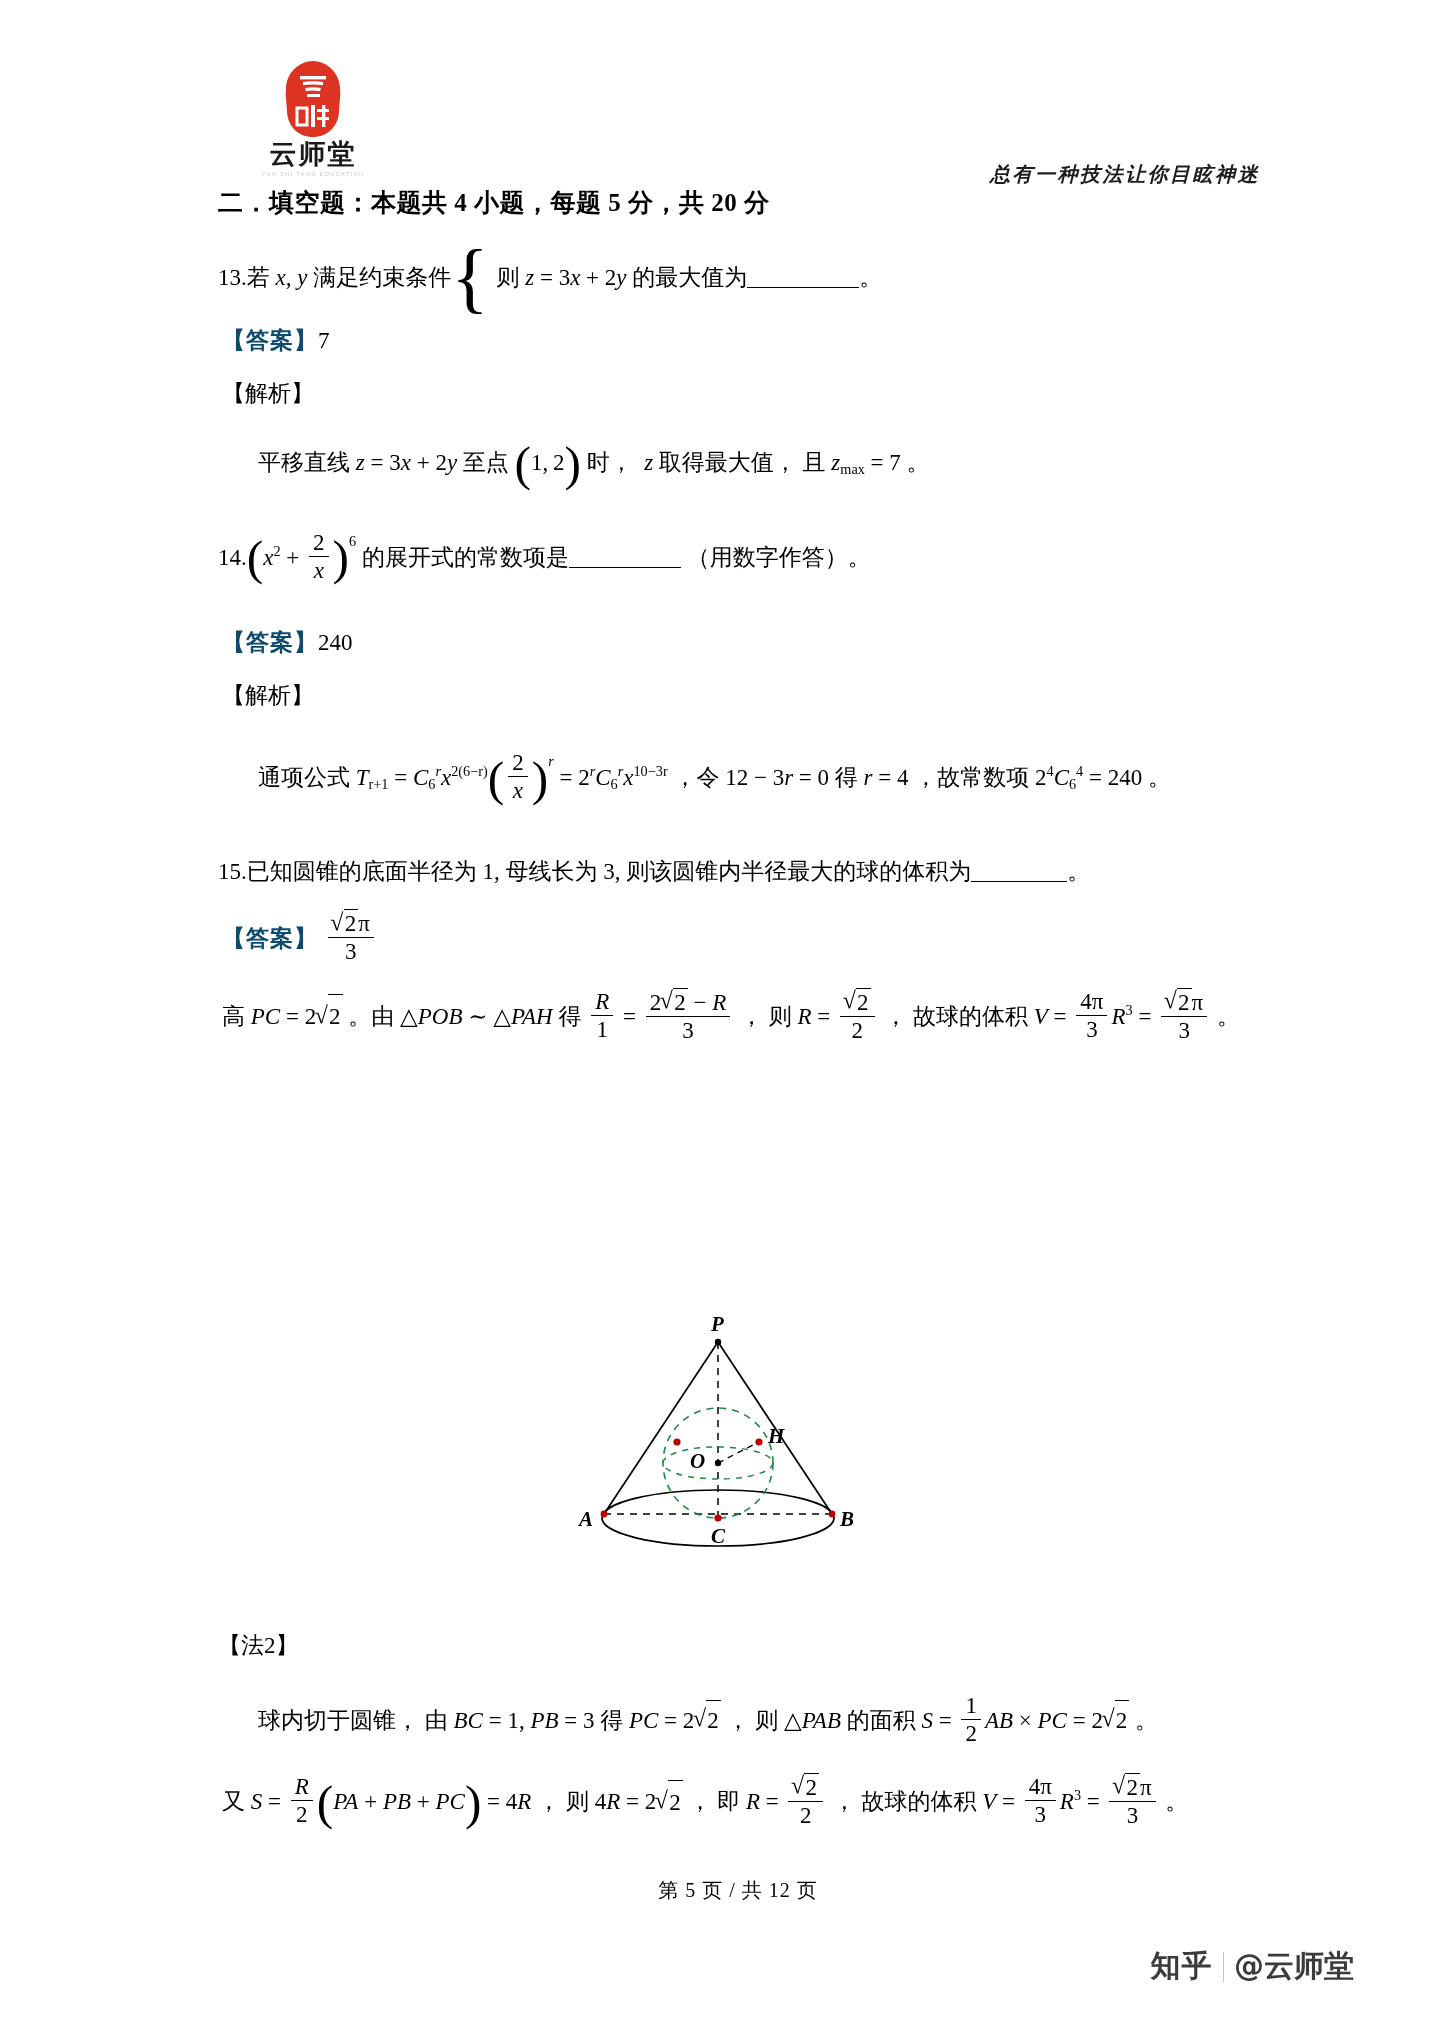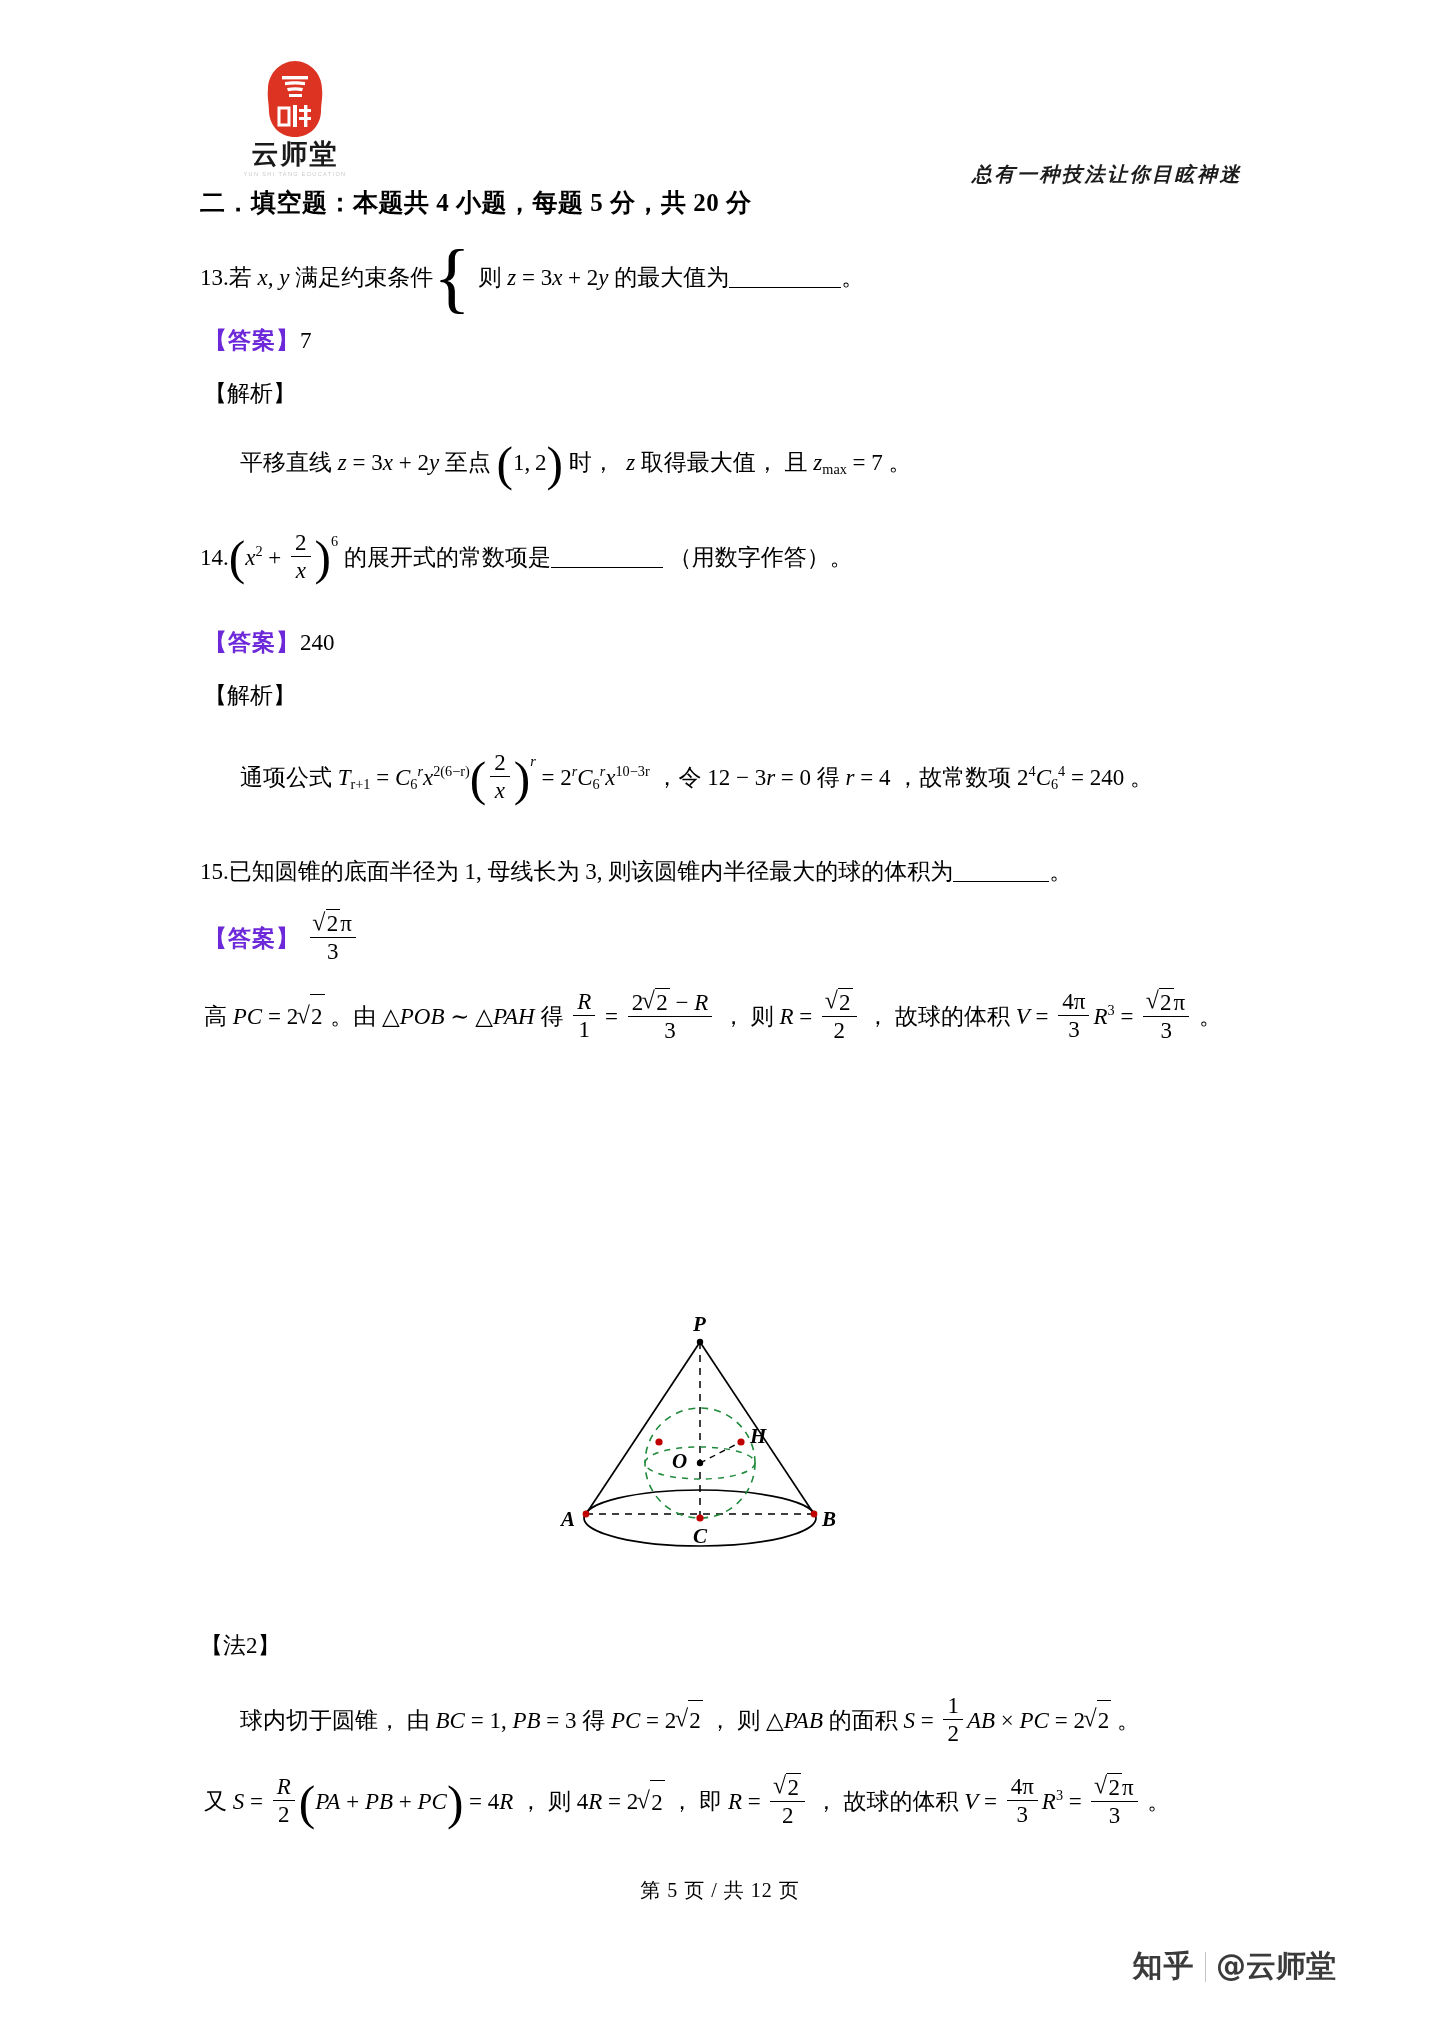--- a/index.html
+++ b/index.html
@@ -6,21 +6,21 @@
   html, body { margin:0; padding:0; }
   body {
     width:1440px; height:2036px;
     background:#ffffff;
     font-family:"Liberation Serif","DejaVu Serif",serif;
     color:#000;
     position:relative;
     overflow:hidden;
   }
   .page {
-    position:absolute; left:0; top:0; width:1380px; height:2036px;
+    position:absolute; left:18px; top:0; width:1380px; height:2036px;
     background:#fff;
   }
 
   
   .header {
     position:absolute; left:170px; top:60px; width:1100px; height:120px;
   }
   .logo-wrap {
     position:absolute; left:60px; top:0px; width:130px; text-align:center;
   }
@@ -51,21 +51,21 @@
   
   .content {
     position:absolute; left:200px; top:186px; width:1060px;
   }
   .sec-title {
     font-size:25px; font-weight:700; letter-spacing:0.5px;
     margin:0 0 36px 0;
   }
   .q { font-size:23px; line-height:1.6; margin:0 0 6px 0; }
   .ans { font-size:23px; margin:22px 0 0 4px; }
-  .ans .tag { color:#6d28d9; font-weight:700; letter-spacing:1px; }
+  .ans .tag { color:#0c4a6e; font-weight:700; letter-spacing:1px; }
   .expl { font-size:23px; margin:22px 0 0 4px; }
   .para { font-size:23px; margin:26px 0 0 40px; line-height:1.75; }
   .para-2 { font-size:23px; margin:26px 0 0 4px; line-height:1.9; }
 
   
   .m { font-family:"Liberation Serif","DejaVu Serif",serif; font-style:italic; }
   .up { font-style:normal; }
   .blank { display:inline-block; border-bottom:1.6px solid #000; width:112px; vertical-align:-3px; }
   .blank-s { display:inline-block; border-bottom:1.6px solid #000; width:96px; vertical-align:-3px; }
 

